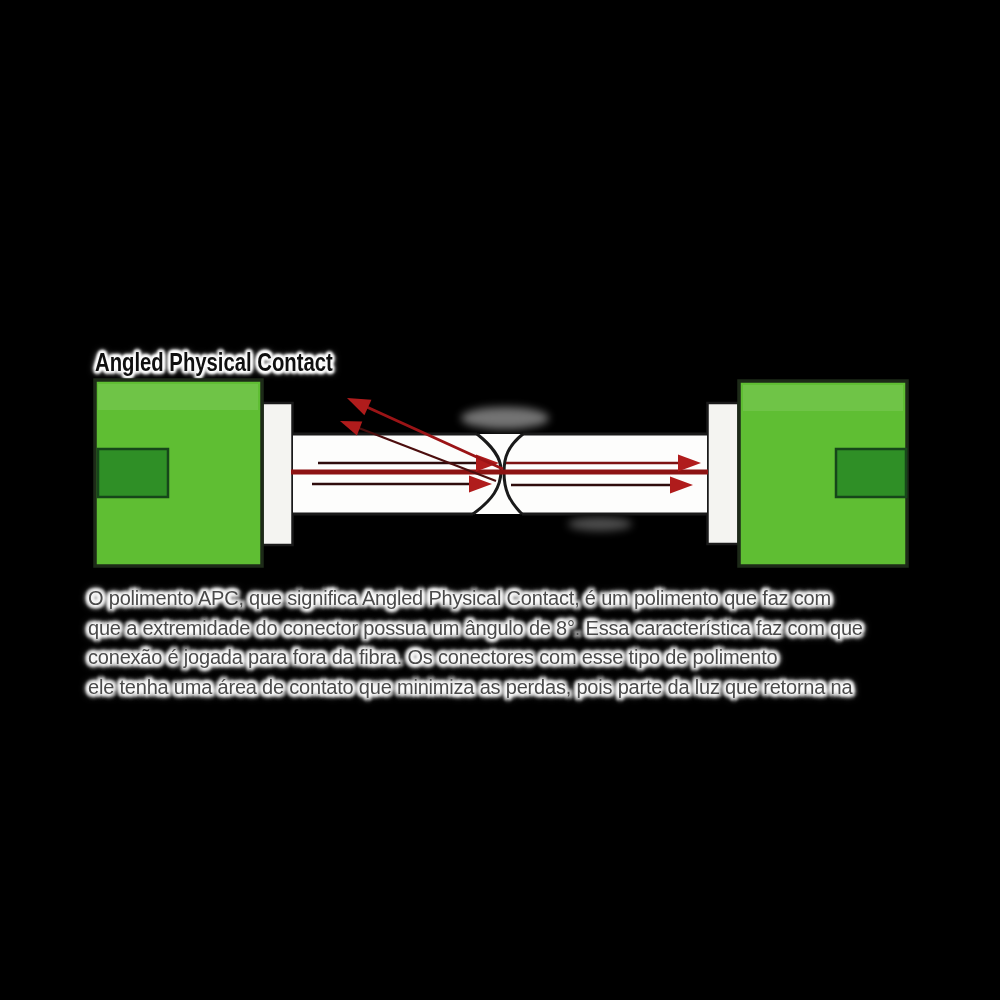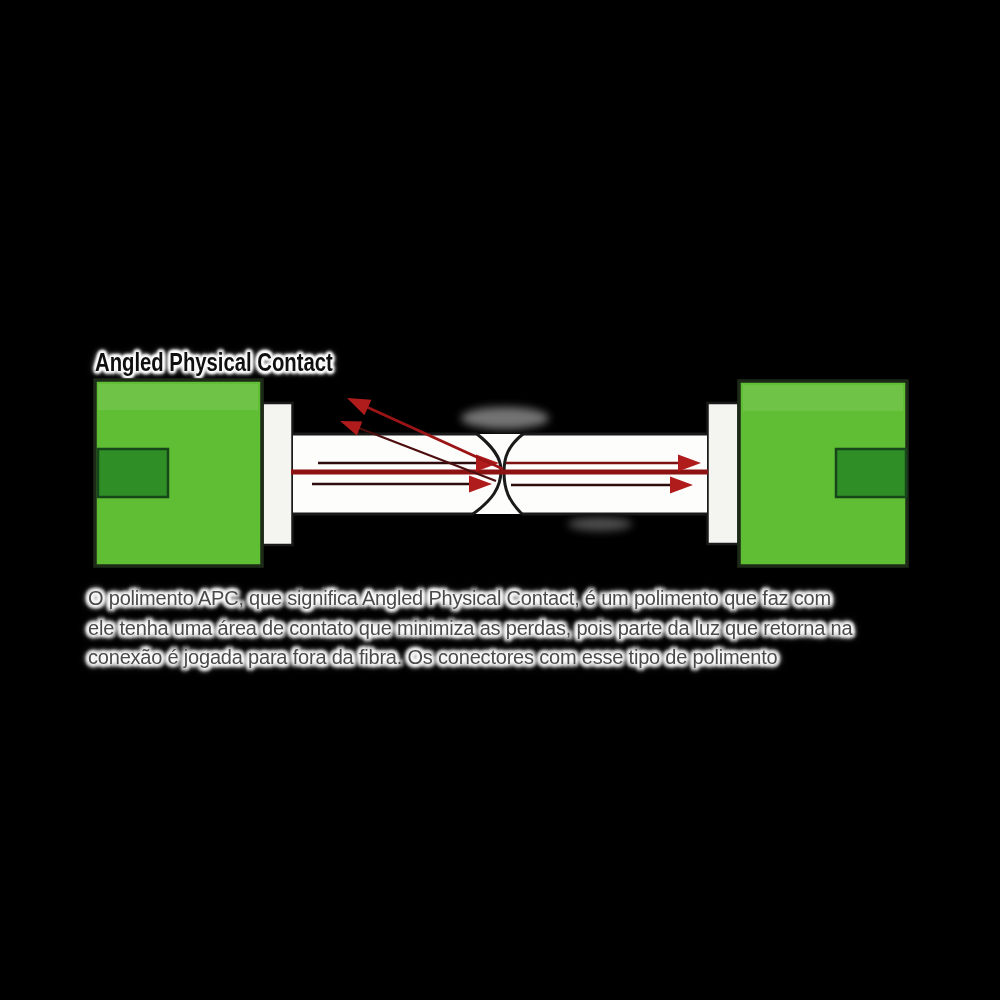--- a/index.html
+++ b/index.html
@@ -104,17 +104,18 @@
 
       <line class="reflect-main" x1="503" y1="469" x2="358" y2="403"></line>
       <polygon class="head" points="-23,-8.5 -23,8.5 0,0" transform="translate(347,398) rotate(-155.5)"></polygon>
       <line class="reflect-dark" x1="496" y1="481" x2="351" y2="425"></line>
       <polygon class="head" points="-21,-7.5 -21,7.5 0,0" transform="translate(340,421) rotate(-159)"></polygon>
     </g>
   </svg>
 
   <div class="paragraph">
     <div class="line halo-text">O polimento APC, que significa Angled Physical Contact, é um polimento que faz com</div>
+    <div class="line halo-text">que a extremidade do conector possua um ângulo de 8°. Essa característica faz com que</div>
+    <div class="line halo-text">conexão é jogada para fora da fibra. Os conectores com esse tipo de polimento</div>
     <div class="line halo-text">ele tenha uma área de contato que minimiza as perdas, pois parte da luz que retorna na</div>
-    <div class="line halo-text">conexão é jogada para fora da fibra. Os conectores com esse tipo de polimento</div>
   </div>
 
 </div>
 
 </body></html>

